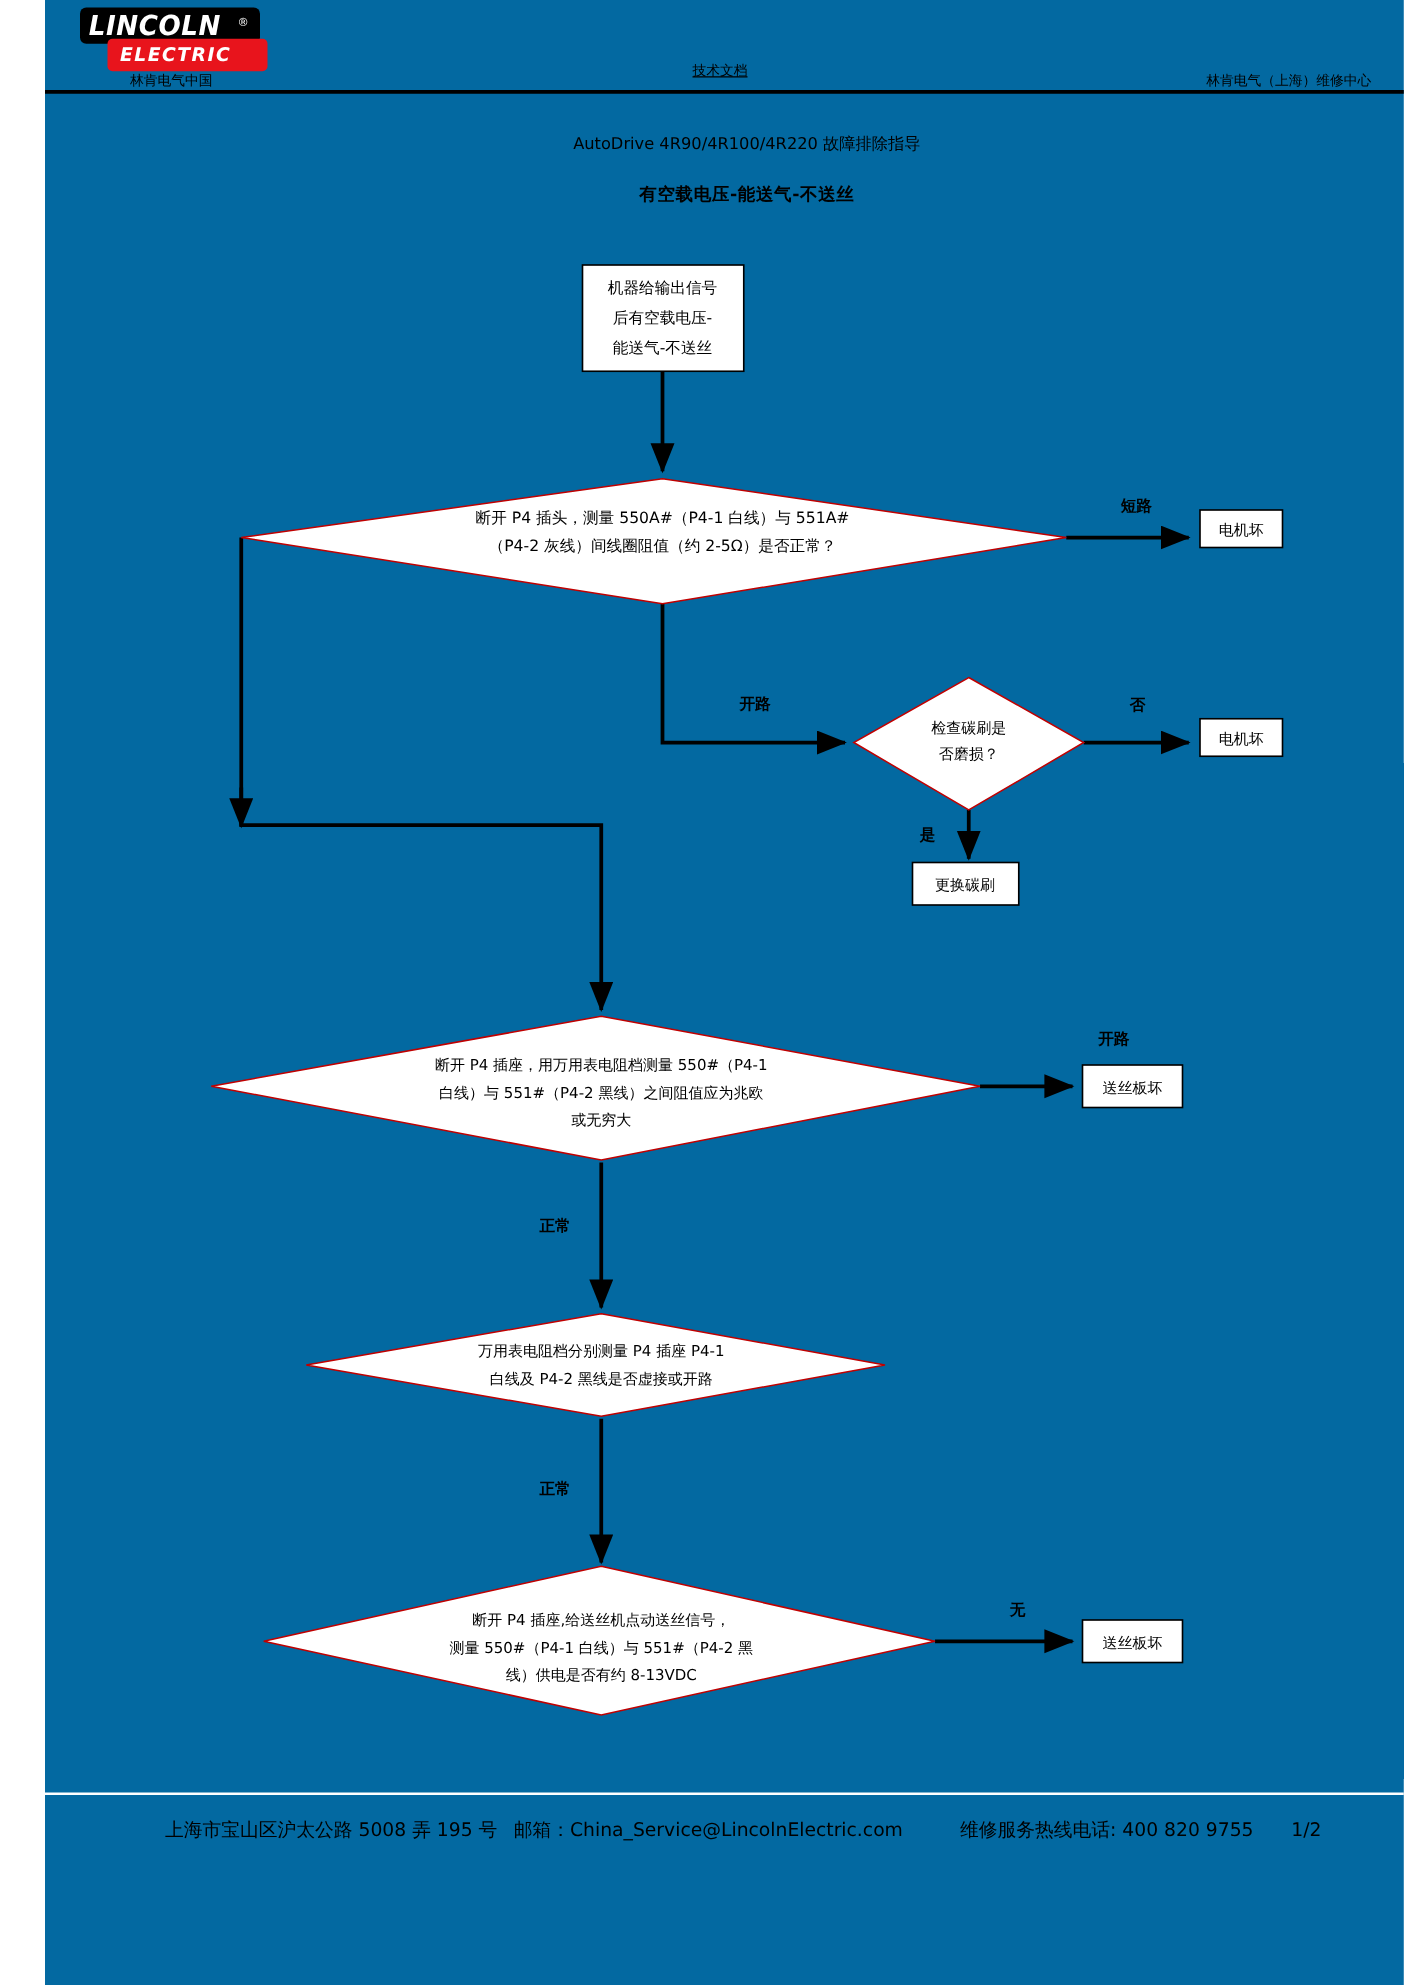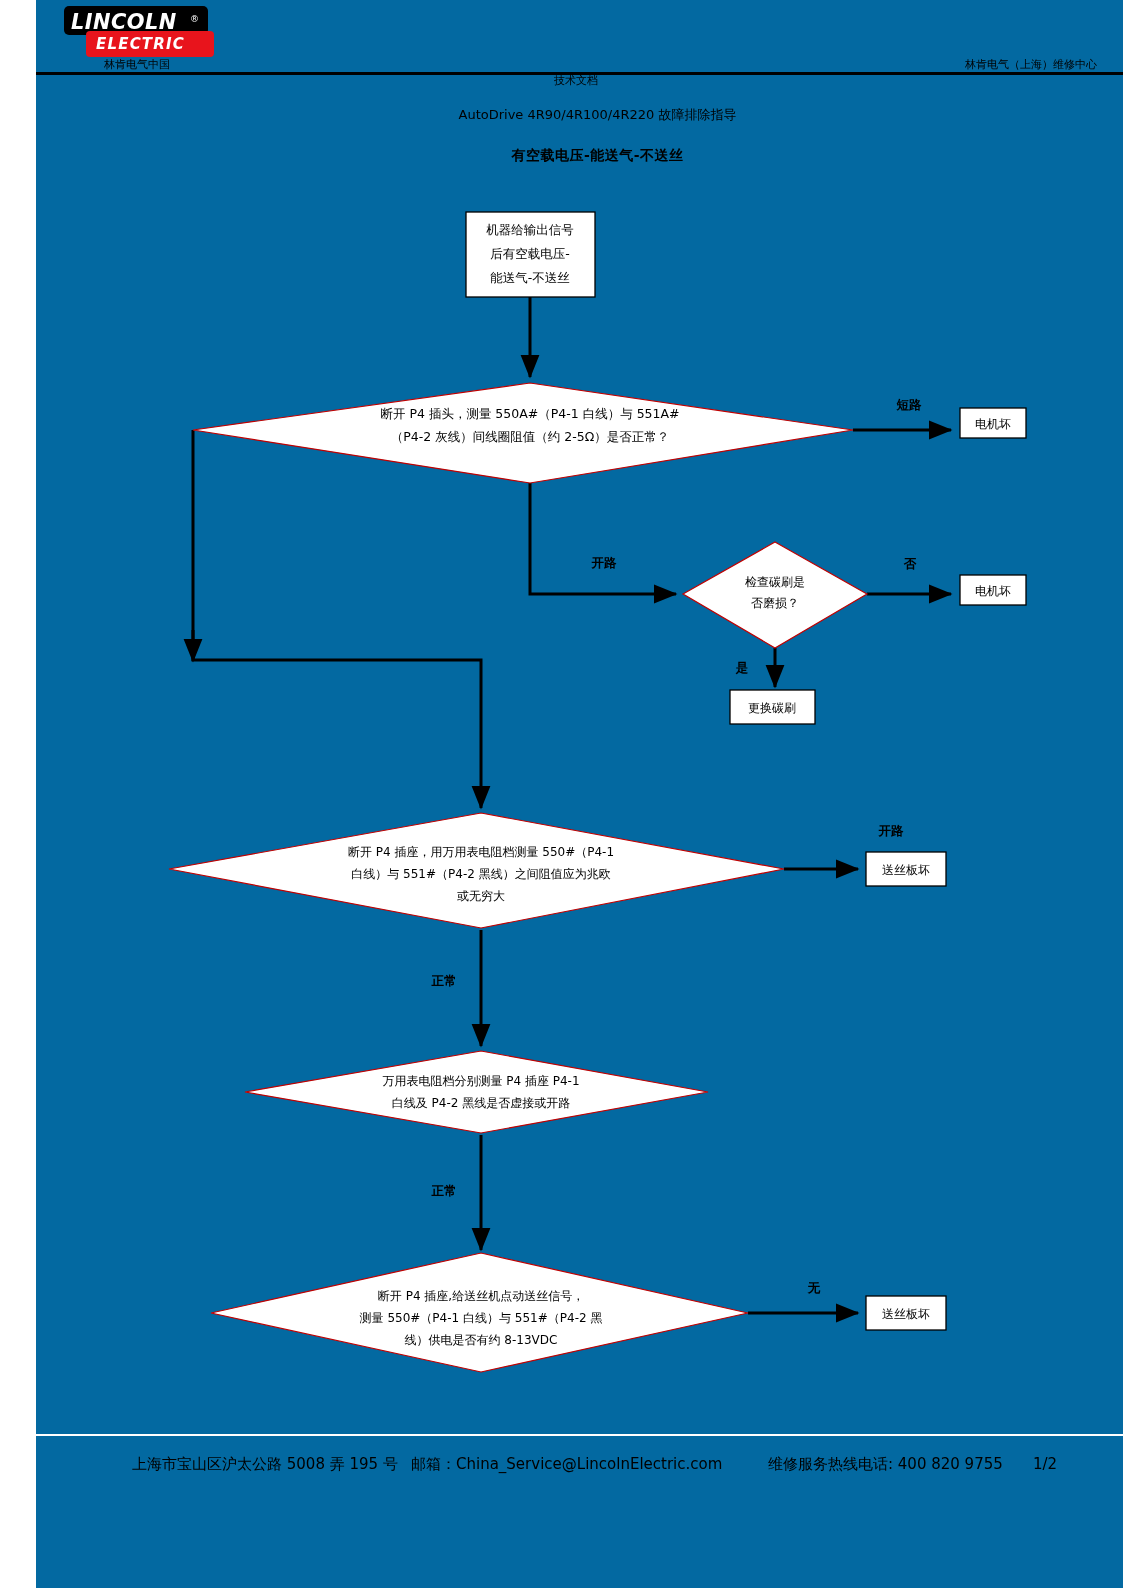--- a/index.html
+++ b/index.html
@@ -84,21 +84,21 @@
     font-style: italic;
   }
   .hdr-label {
     position: absolute;
     font-family: "DejaVu Sans", sans-serif;
     font-size: 11px;
     color: #000000;
     white-space: nowrap;
   }
   #hdr-left  { left: 68px;  top: 57px; }
-  #hdr-mid   { left: 518px; top: 73px; }
+  #hdr-mid   { left: 518px; top: 49px; text-decoration: underline; }
   #hdr-right { left: 929px; top: 57px; }
   #hdr-rule {
     position: absolute;
     left: 0;
     top: 72px;
     width: 1123px;
     height: 3px;
     background: #000000;
   }
 

